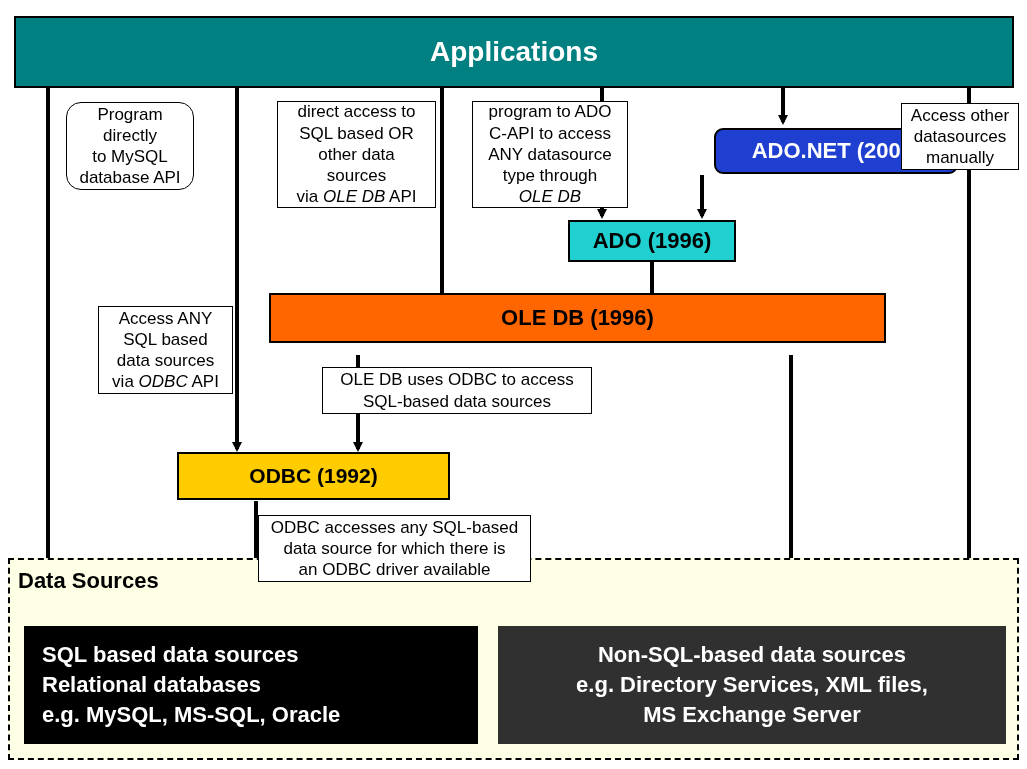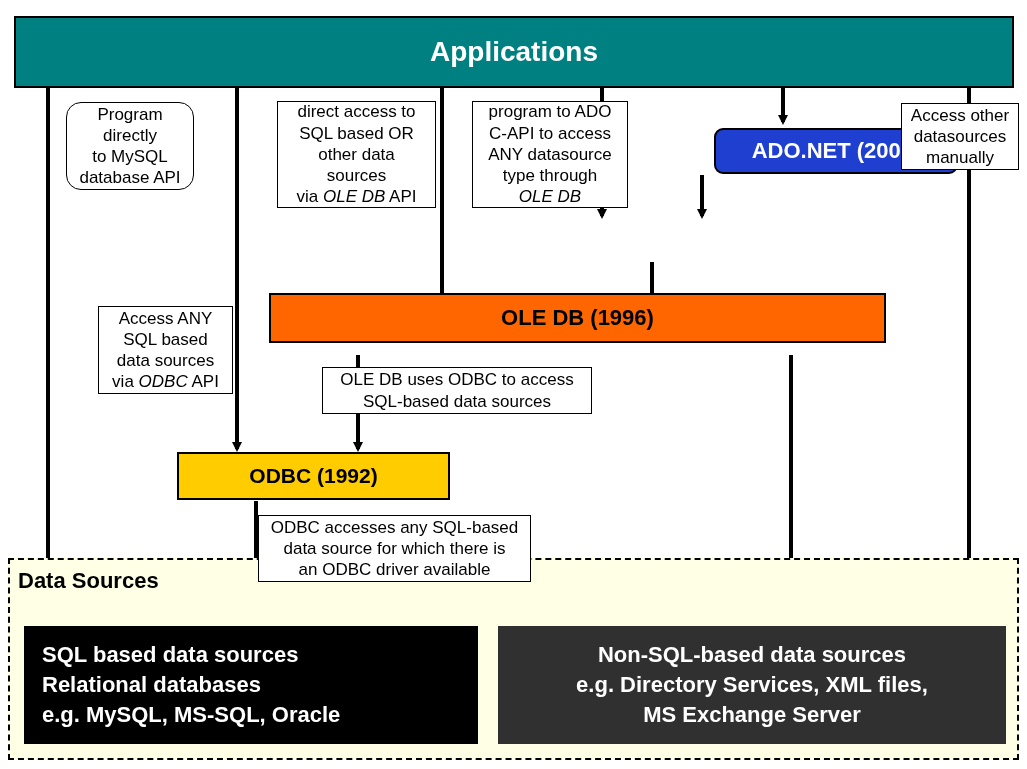--- a/index.html
+++ b/index.html
@@ -138,20 +138,23 @@
   </svg>
 
   <div class="box applications border-black" style="left:14px; top:16px; width:1000px; height:72px;">
     <span>Applications</span>
   </div>
 
   <div class="box adonet border-black" style="left:714px; top:128px; width:244px; height:46px;border-radius:9px;">
     <span>ADO.NET (2002)</span>
   </div>
 
+  <div class="box ado border-black" style="left:568px; top:220px; width:168px; height:42px;">
+    <span>ADO (1996)</span>
+  </div>
 
   <div class="box oledb border-black" style="left:269px; top:293px; width:617px; height:50px;">
     <span>OLE DB (1996)</span>
   </div>
 
   <div class="box odbc border-black" style="left:177px; top:452px; width:273px; height:48px;">
     <span>ODBC (1992)</span>
   </div>
 
   <div class="ds-container" style="left:8px; top:558px; width:1011px; height:202px;">

